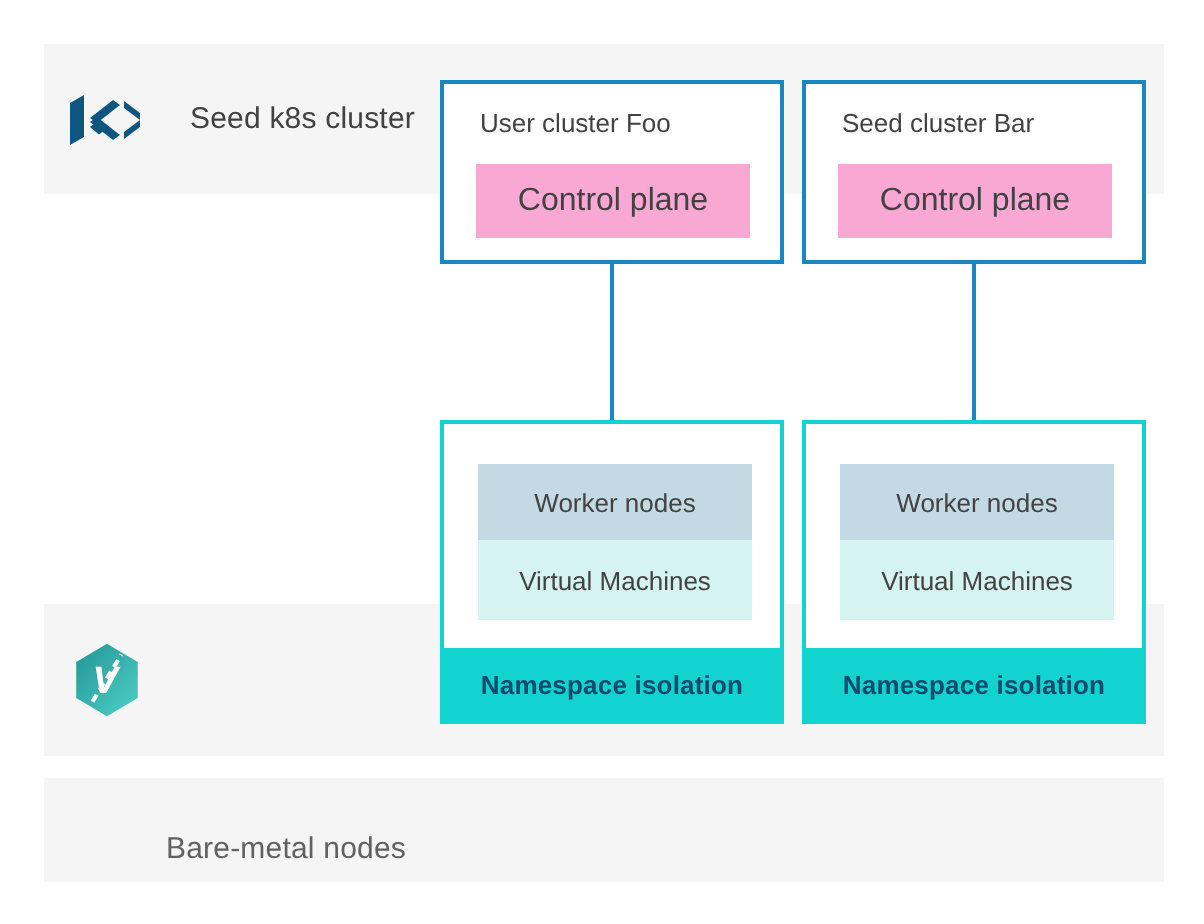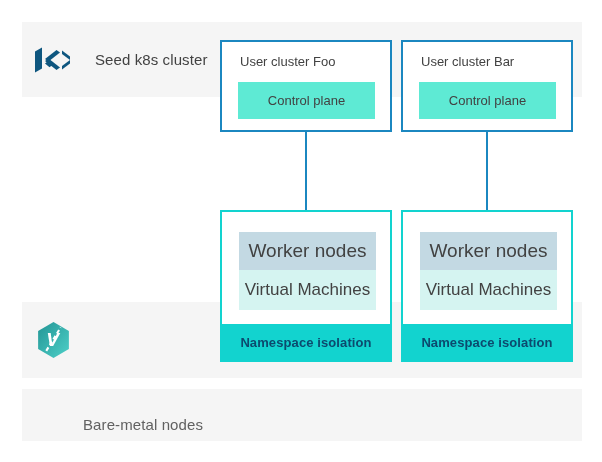--- a/index.html
+++ b/index.html
@@ -53,25 +53,25 @@
     top: 12px;
     font-size: 13px;
     color: #424242;
   }
   .control-plane {
     position: absolute;
     left: 16px;
     top: 40px;
     width: 137px;
     height: 37px;
-    background: #5eead4;
-    display: flex;
-    align-items: center;
-    justify-content: center;
-    font-size: 13px;
+    background: #f9a8d4;
+    display: flex;
+    align-items: center;
+    justify-content: center;
+    font-size: 16px;
     color: #424242;
   }
 
   .connector {
     position: absolute;
     top: 132px;
     width: 2px;
     height: 78px;
     background: #1b87c0;
   }
@@ -92,34 +92,34 @@
   .worker-nodes {
     position: absolute;
     left: 17px;
     top: 20px;
     width: 137px;
     height: 38px;
     background: #c3d9e3;
     display: flex;
     align-items: center;
     justify-content: center;
-    font-size: 19px;
+    font-size: 13px;
     color: #424242;
   }
   .virtual-machines {
     position: absolute;
     left: 17px;
     top: 58px;
     width: 137px;
     height: 40px;
     background: #d5f4f1;
     display: flex;
     align-items: center;
     justify-content: center;
-    font-size: 17px;
+    font-size: 13px;
     color: #424242;
   }
   .namespace-band {
     position: absolute;
     left: 0;
     right: 0;
     bottom: 0;
     height: 36px;
     background: #12d3cf;
     display: flex;
@@ -173,21 +173,21 @@
   <div class="band band-baremetal">
     <span class="band-label">Bare-metal nodes</span>
   </div>
 
   <div class="user-cluster-box foo">
     <span class="user-cluster-title">User cluster Foo</span>
     <div class="control-plane">Control plane</div>
   </div>
 
   <div class="user-cluster-box bar">
-    <span class="user-cluster-title">User cluster Bar</span>
+    <span class="user-cluster-title">Seed cluster Bar</span>
     <div class="control-plane">Control plane</div>
   </div>
 
   <div class="connector c1"></div>
   <div class="connector c2"></div>
 
   <div class="kv-cluster-box one">
     <div class="worker-nodes">Worker nodes</div>
     <div class="virtual-machines">Virtual Machines</div>
     <div class="namespace-band">Namespace isolation</div>

